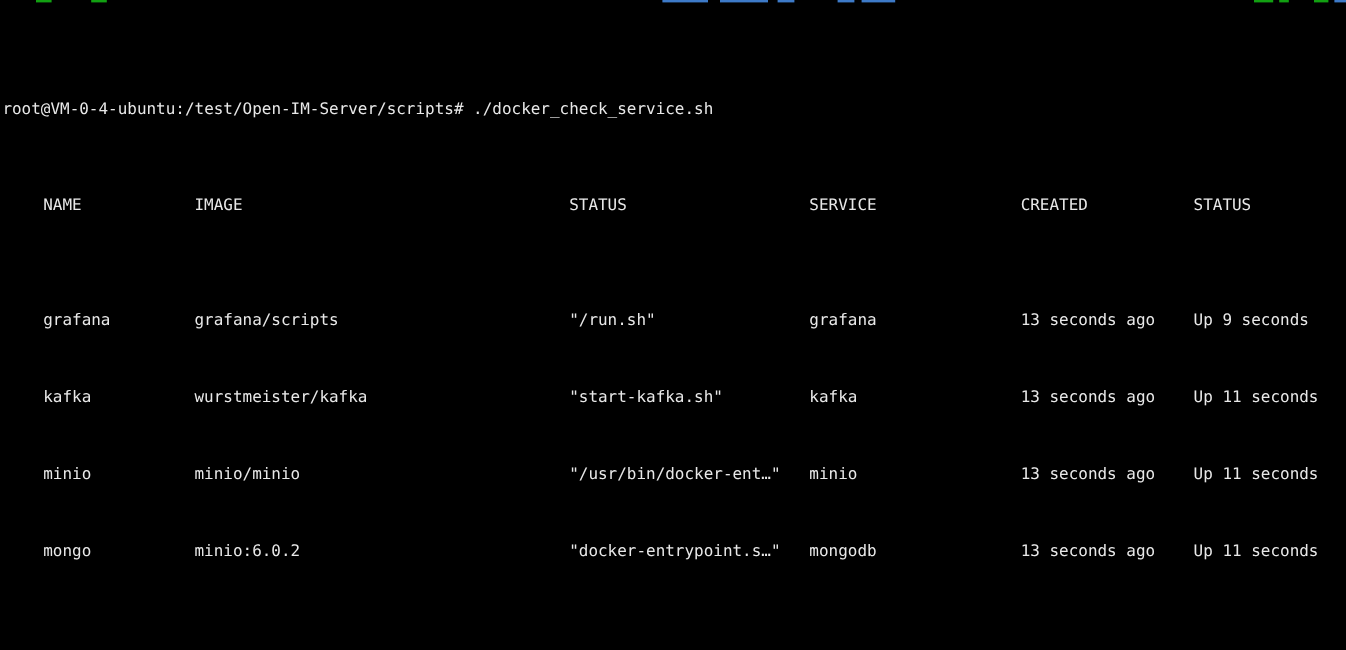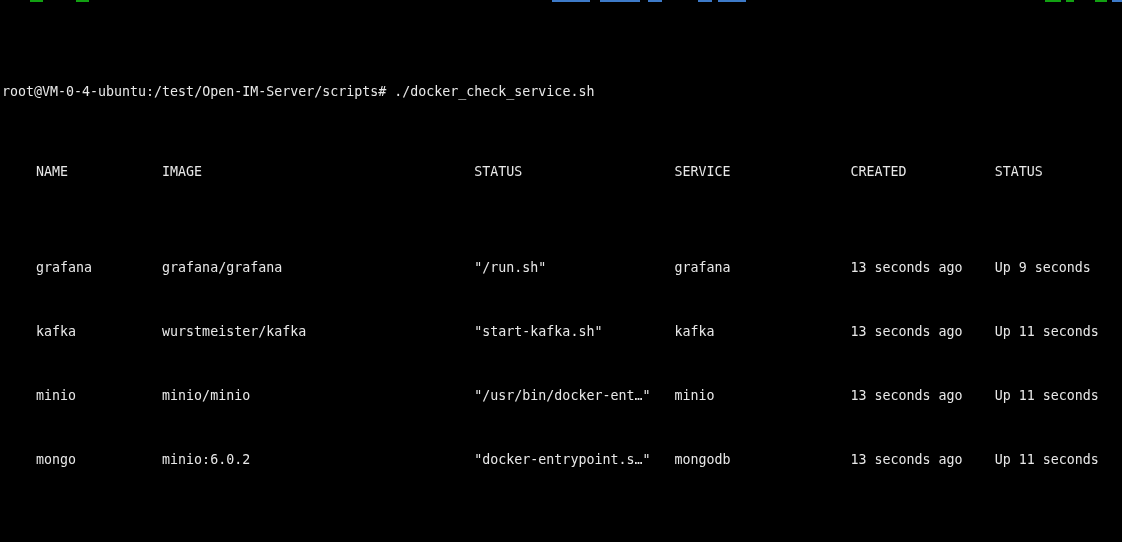--- a/index.html
+++ b/index.html
@@ -40,21 +40,21 @@
     <span class="tcell col-1">IMAGE</span>
     <span class="tcell col-2">STATUS</span>
     <span class="tcell col-3">SERVICE</span>
     <span class="tcell col-4">CREATED</span>
     <span class="tcell col-5">STATUS</span>
   </div>
 
   <div id="table-rows">
   <div class="tline">
     <span class="tcell col-0">grafana</span>
-    <span class="tcell col-1">grafana/grafana</span>
+    <span class="tcell col-1">grafana/scripts</span>
     <span class="tcell col-2">"/run.sh"</span>
     <span class="tcell col-3">grafana</span>
     <span class="tcell col-4">13 seconds ago</span>
     <span class="tcell col-5">Up 9 seconds</span>
   </div>
 
   <div class="tline">
     <span class="tcell col-0">kafka</span>
     <span class="tcell col-1">wurstmeister/kafka</span>
     <span class="tcell col-2">"start-kafka.sh"</span>

